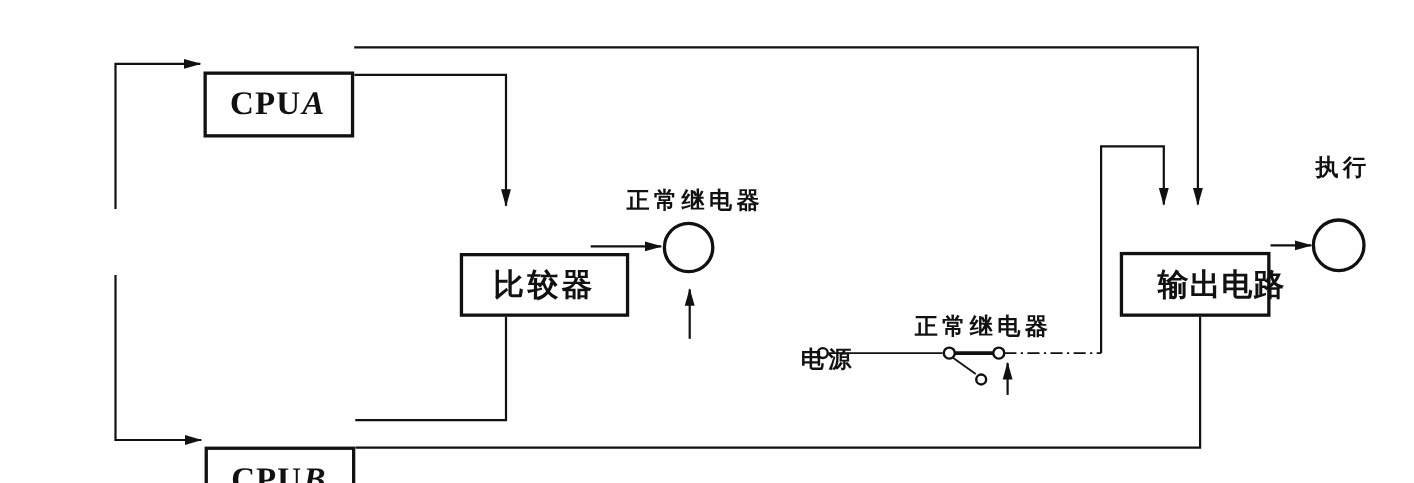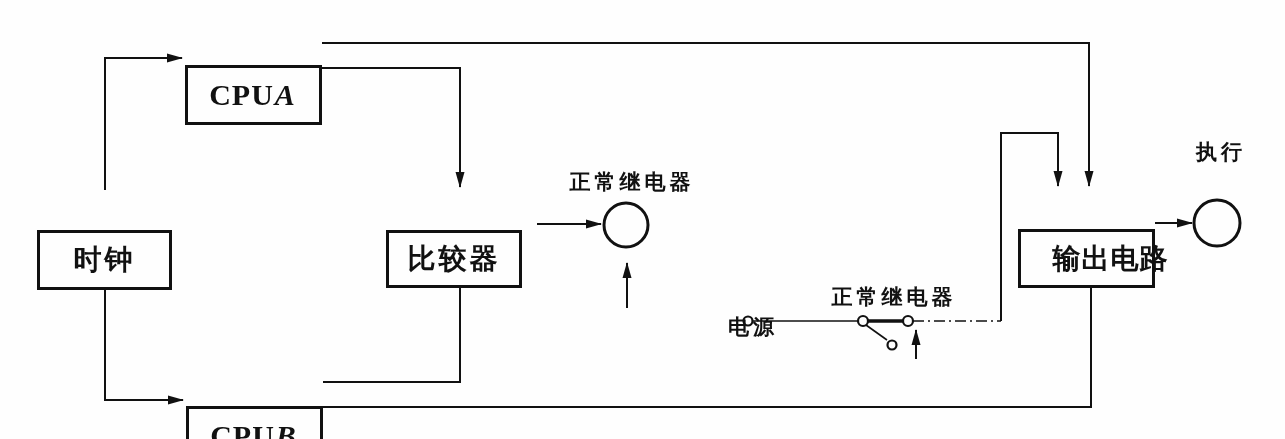--- a/index.html
+++ b/index.html
@@ -122,35 +122,32 @@
       <circle class="terminal" cx="863" cy="321" r="5"></circle>
       <circle class="terminal" cx="908" cy="321" r="5"></circle>
       <circle class="terminal" cx="892" cy="345" r="4.5"></circle>
       <path class="wire" d="M916,359 L916,330" marker-end="url(#arrow)"></path>
     </g>
 
     <circle class="coil" cx="626" cy="225" r="22"></circle>
     <circle class="coil" cx="1217" cy="223" r="23"></circle>
   </svg>
 
-  <div class="box" style="left:37px; top:190px; width:135px; height:60px;">
-    <span>时钟</span>
-  </div>
 
   <div class="box" style="left:185px; top:25px; width:137px; height:60px;">
     <span class="cpu-prefix">CPU</span>
       <span class="cpu-suffix">A</span>
   </div>
 
   <div class="box" style="left:186px; top:366px; width:137px; height:59px;">
     <span class="cpu-prefix">CPU</span>
       <span class="cpu-suffix">B</span>
   </div>
 
-  <div class="box" style="left:386px; top:190px; width:136px; height:58px;">
+  <div class="box" style="left:418px; top:190px; width:154px; height:58px;">
     <span>比较器</span>
   </div>
 
   <div class="box" style="left:1018px; top:189px; width:137px; height:59px; letter-spacing:1px;padding-left:48px;">
     <span>输出电路</span>
   </div>
 
   <div class="annotation" style="left:632px; top:168px;">正常继电器</div>
 
   <div class="annotation" style="left:894px; top:283px;">正常继电器</div>

